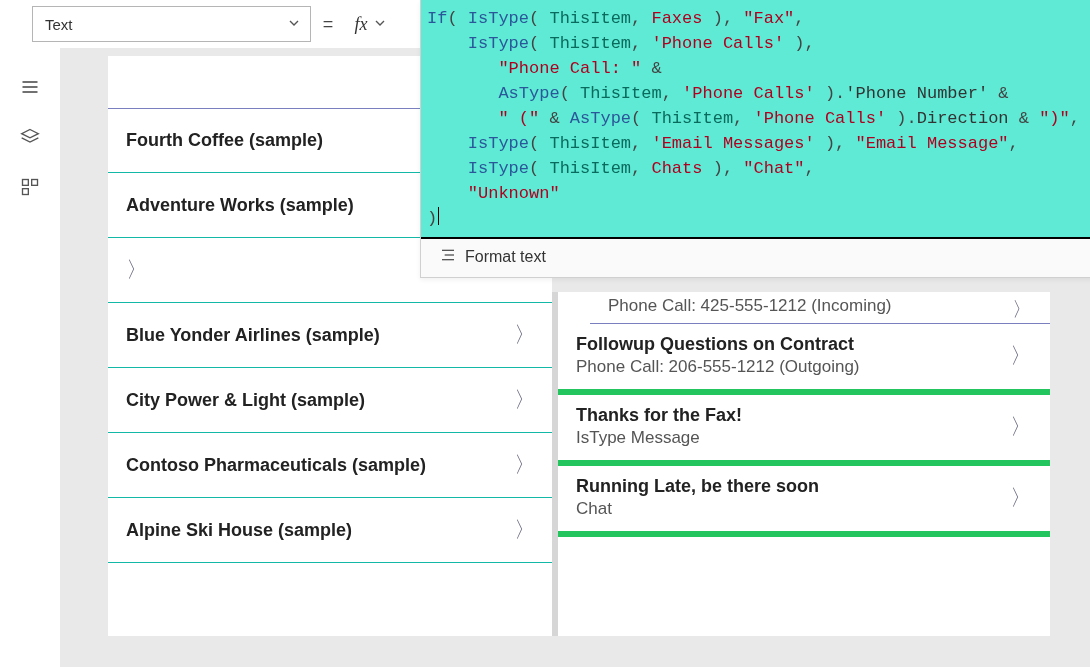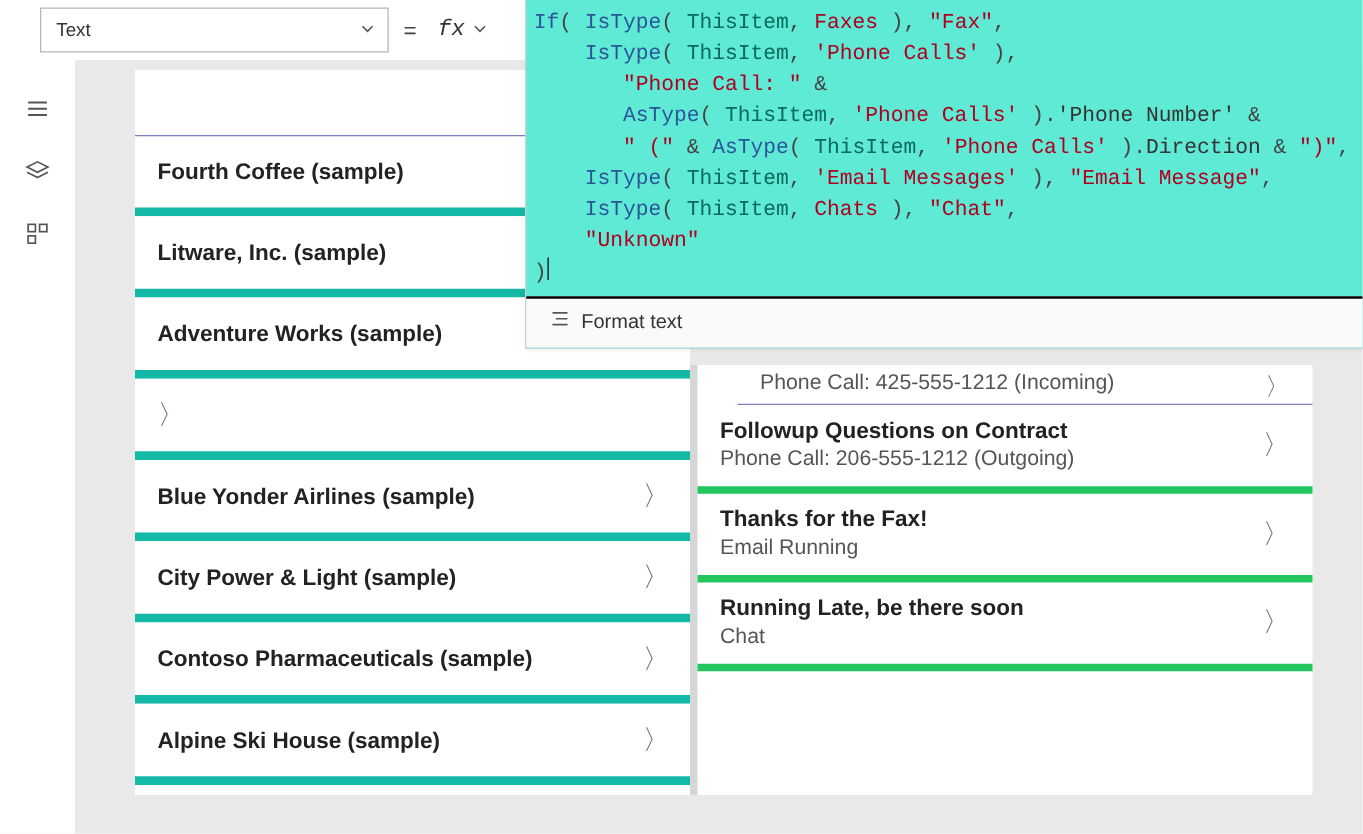--- a/index.html
+++ b/index.html
@@ -64,21 +64,21 @@
     font-size: 18px;
     color: #444;
   }
   .fx-btn {
     width: 52px;
     height: 36px;
     display: flex;
     align-items: center;
     justify-content: center;
     font-style: italic;
-    font-family: Liberation Mono, monospace;
+    font-family: Liberation Serif, serif;
     font-size: 18px;
     color: #333;
     cursor: pointer;
     margin-right: 6px;
     gap: 4px;
   }
   .fx-btn .chev { font-size: 11px; font-style: normal; font-family: "Segoe UI"; color:#444}
 
   
   .formula-pane {
@@ -148,21 +148,21 @@
     display: flex;
     gap: 0;
     height: 580px;
   }
   .gallery {
     width: 444px;
     background: #fff;
   }
   .g-row {
     height: 65px;
-    border-bottom: 7px solid #14b8a6;
+    border-bottom: 1px solid #14b8a6;
     display: flex;
     align-items: center;
     padding: 0 16px 0 18px;
     font-size: 18px;
     font-weight: 600;
     color: #222;
     justify-content: space-between;
     cursor: pointer;
     background: #fff;
   }
@@ -256,23 +256,20 @@
 </div>
 
 <div class="canvas">
   <div class="screen">
 
     <div class="gallery">
       <div class="g-row first">
         <span>Fourth Coffee (sample)</span>
       </div>
       <div class="g-row">
-        <span>Litware, Inc. (sample)</span>
-      </div>
-      <div class="g-row">
         <span>Adventure Works (sample)</span>
       </div>
       <div class="g-row">
         <span class="chev">〉</span>
       </div>
       <div class="g-row">
         <span>Blue Yonder Airlines (sample)</span>
         <span class="chev">〉</span>
       </div>
       <div class="g-row">
@@ -297,21 +294,21 @@
       <div class="d-row">
         <div class="txt">
           <span class="d-title">Followup Questions on Contract</span>
           <span class="d-sub">Phone Call: 206-555-1212 (Outgoing)</span>
         </div>
         <span class="chev">〉</span>
       </div>
       <div class="d-row">
         <div class="txt">
           <span class="d-title">Thanks for the Fax!</span>
-          <span class="d-sub">Email Running</span>
+          <span class="d-sub">IsType Message</span>
         </div>
         <span class="chev">〉</span>
       </div>
       <div class="d-row">
         <div class="txt">
           <span class="d-title">Running Late, be there soon</span>
           <span class="d-sub">Chat</span>
         </div>
         <span class="chev">〉</span>
       </div>

